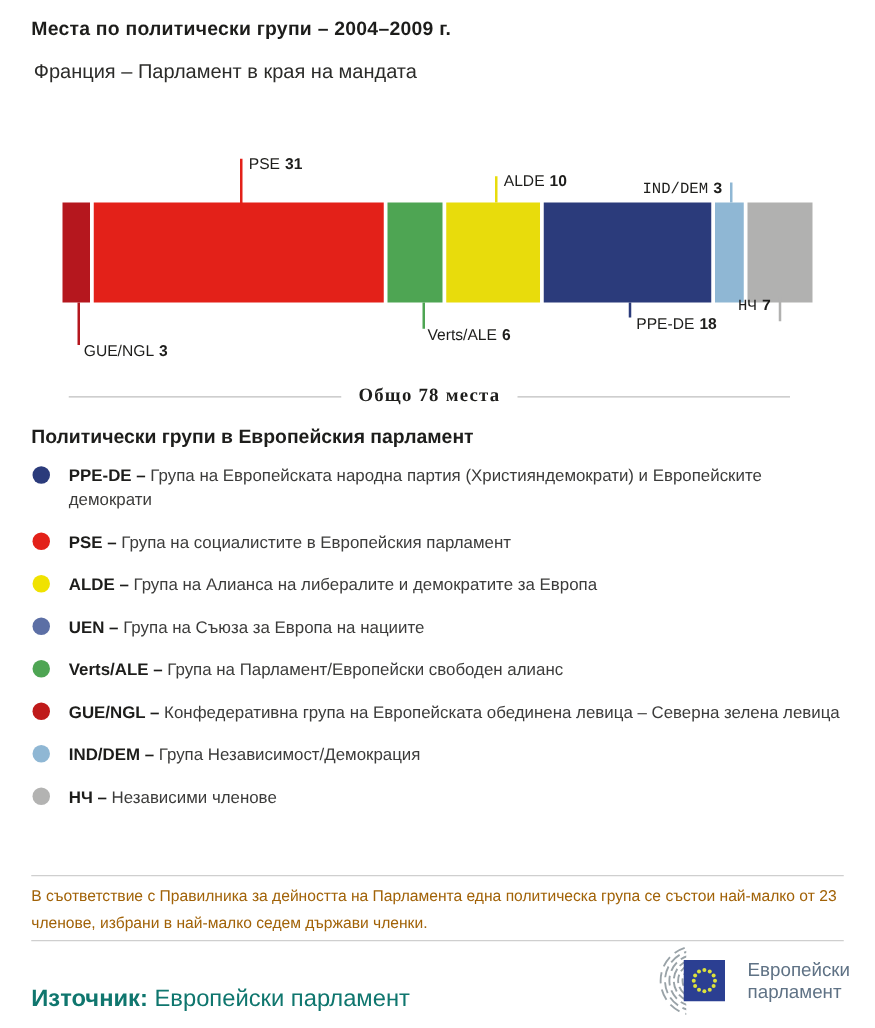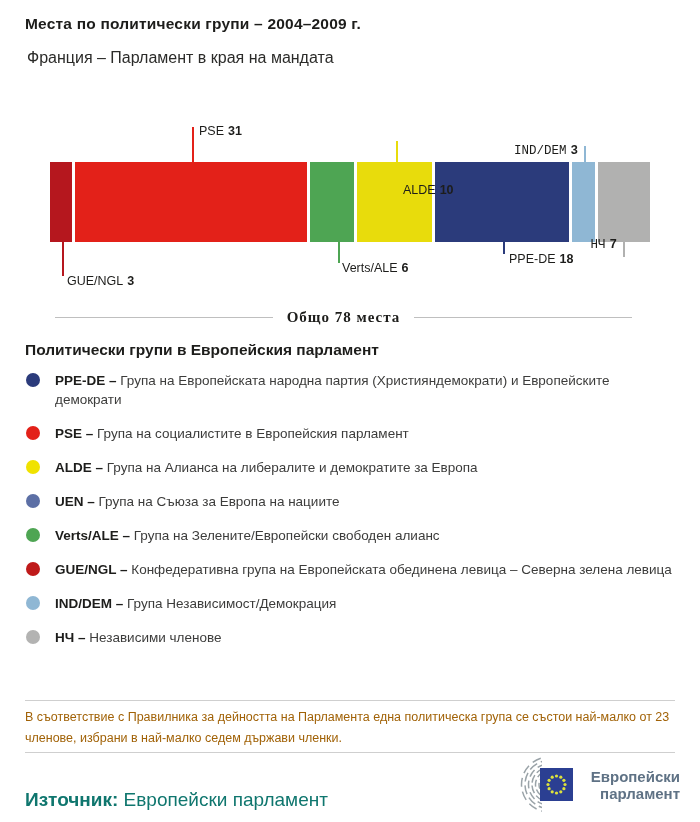--- a/index.html
+++ b/index.html
@@ -15,21 +15,21 @@
   .segment{height:100%;flex-basis:0;}
 
   
   .callout{position:absolute;font-size:12.5px;color:#1d1d1b;white-space:nowrap;}
   .cline{position:absolute;left:0;width:1.5px;background:#999;}
   .ctext{position:absolute;}
   .ctext .seats{font-weight:700;margin-left:4px;}
   .txt-left{left:-6px;transform:translateX(-100%);font-family:Liberation Mono, monospace;}
 
   .co-pse   {left:192px;top:126px;} .co-pse .cline{top:1px;height:36px;}   .co-pse .ctext{left:7px;top:-2px;}
-  .co-alde  {left:396px;top:141px;} .co-alde .cline{top:0;height:21px;}    .co-alde .ctext{left:7px;top:-3px;margin-top:45px;}
+  .co-alde  {left:396px;top:141px;} .co-alde .cline{top:0;height:21px;}    .co-alde .ctext{left:7px;top:-3px;}
   .co-inddem{left:584px;top:146px;} .co-inddem .cline{top:0;height:16px;}  .co-inddem .ctext{top:-2px;}
   .co-gue   {left:62px; top:242px;} .co-gue .cline{top:0;height:34px;}     .co-gue .ctext{left:5px;top:32px;}
   .co-verts {left:338px;top:242px;} .co-verts .cline{top:0;height:21px;}   .co-verts .ctext{left:4px;top:19px;}
   .co-ppede {left:503px;top:242px;} .co-ppede .cline{top:0;height:12px;}   .co-ppede .ctext{left:6px;top:10px;}
   .co-nch   {left:623px;top:238px;} .co-nch .cline{top:0;height:19px;}     .co-nch .ctext{top:0;}
 
   
   .total-row{position:absolute;top:309px;left:55px;width:577px;display:flex;align-items:center;}
   .total-line{flex:1;height:1px;background:#bfbfbf;}
   .total-text{margin:0 14px;font-family:Liberation Serif, serif;
@@ -42,21 +42,21 @@
   .dot{position:absolute;left:1px;top:2px;width:14px;height:14px;border-radius:50%;background:#999;}
   .gname{font-weight:700;color:#1d1d1b;text-align:center;}
 
   
   .divider{position:absolute;left:25px;width:650px;height:1px;background:#cfcfcf;}
   .div-1{top:700px;} .div-2{top:752px;}
   .note{position:absolute;left:25px;top:707px;width:645px;font-size:12.5px;line-height:21px;color:#a16207;}
   .source{position:absolute;left:25px;top:789px;font-size:19px;color:#0f766e;}
   .source .lbl{font-weight:700;}
   .logo{position:absolute;right:20px;top:757px;display:flex;align-items:center;}
-  .logo-text{font-size:15px;font-weight:700;color:#5f7285;line-height:17px;margin-left:7px;text-align:right;}
+  .logo-text{font-size:15px;font-weight:400;color:#5f7285;line-height:17px;margin-left:7px;}
 </style>
 </head>
 <body>
 
 <div class="page">
 
   <div class="title">Места по политически групи – 2004–2009 г.</div>
   <div class="subtitle">Франция – Парламент в края на мандата</div>
 
   <div class="bar">
@@ -122,21 +122,21 @@
       <span>Група на Алианса на либералите и демократите за Европа</span>
     </div>
     <div class="legend-item">
       <span class="dot" style="background: rgb(92, 111, 165);"></span>
       <span class="gname">UEN –</span>
       <span>Група на Съюза за Европа на нациите</span>
     </div>
     <div class="legend-item">
       <span class="dot" style="background: rgb(78, 165, 83);"></span>
       <span class="gname">Verts/ALE –</span>
-      <span>Група на Зелените/Европейски свободен алианс</span>
+      <span>Група на Парламент/Европейски свободен алианс</span>
     </div>
     <div class="legend-item">
       <span class="dot" style="background: rgb(191, 26, 26);"></span>
       <span class="gname">GUE/NGL –</span>
       <span>Конфедеративна група на Европейската обединена левица – Северна зелена левица</span>
     </div>
     <div class="legend-item">
       <span class="dot" style="background: rgb(143, 183, 212);"></span>
       <span class="gname">IND/DEM –</span>
       <span>Група Независимост/Демокрация</span>

